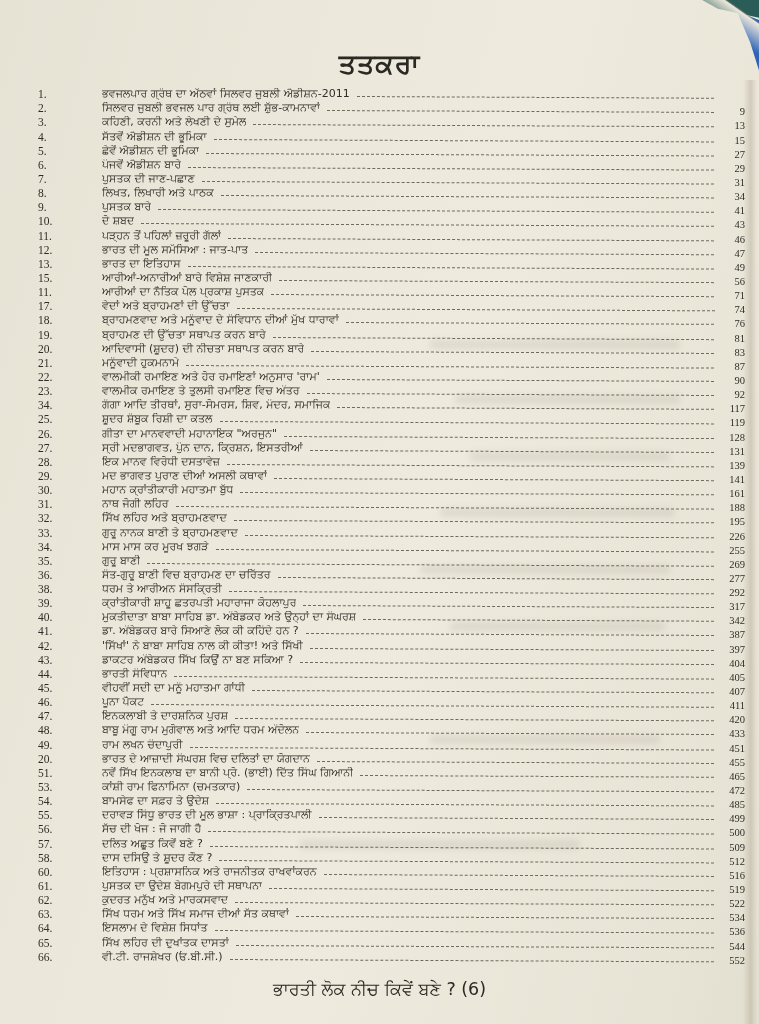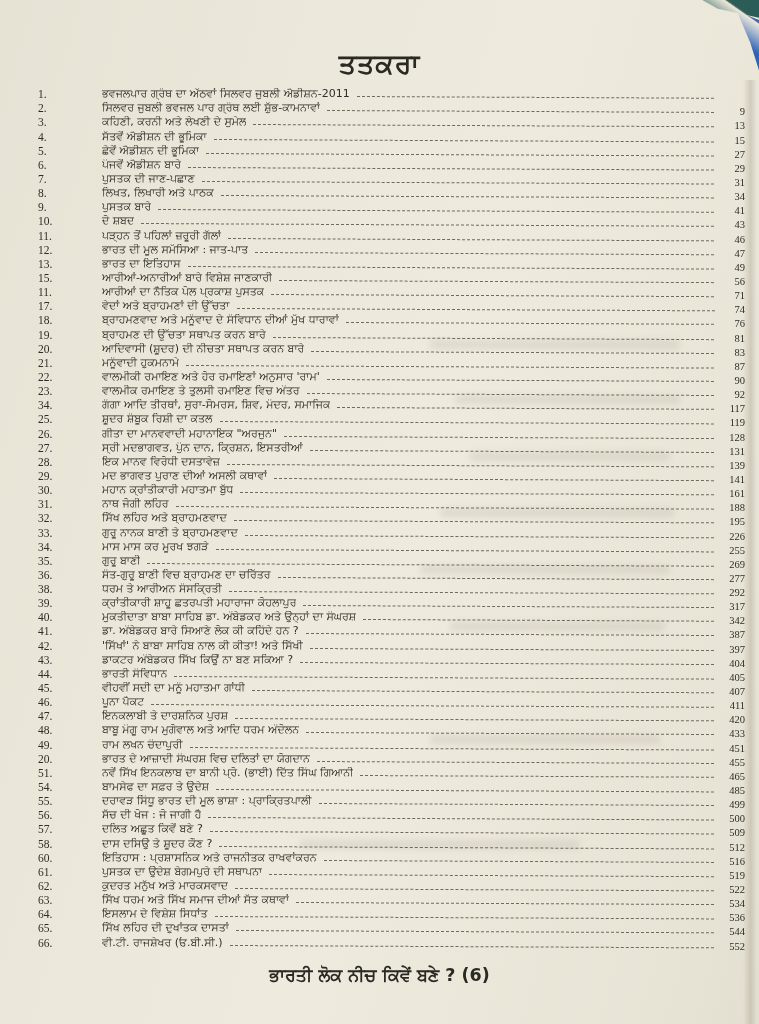--- a/index.html
+++ b/index.html
@@ -63,21 +63,21 @@
     margin:0 5px 3px 7px;min-width:12px;
     transform:rotate(.28deg);transform-origin:left bottom;
   }
   .pg{
     flex:0 0 26px;text-align:right;
     font-family:"Liberation Serif","DejaVu Serif",serif;
     font-size:10.5px;color:#2f2d28;position:relative;top:4px;
   }
   .footer{
     margin:16px 24px 0 0;text-align:center;
-    font-size:17.5px;font-weight:bold;color:#2b2924;
+    font-size:17.5px;font-weight:normal;color:#2b2924;
   }
 </style>
 </head>
 <body>
 
 <div class="photo">
 
   <div class="corner">
     <div class="teal"></div>
     <div class="blue"></div>
@@ -435,20 +435,26 @@
     <span class="pg">455</span>
   </div>
 
   <div class="row">
     <span class="num">51.</span>
     <span class="t">ਨਵੇਂ ਸਿੱਖ ਇਨਕਲਾਬ ਦਾ ਬਾਨੀ ਪ੍ਰੋ. (ਭਾਈ) ਦਿੱਤ ਸਿੰਘ ਗਿਆਨੀ</span>
     <span class="leader"></span>
     <span class="pg">465</span>
   </div>
 
+  <div class="row">
+    <span class="num">53.</span>
+    <span class="t">ਕਾਂਸ਼ੀ ਰਾਮ ਫਿਨਾਮਿਨਾ (ਚਮਤਕਾਰ)</span>
+    <span class="leader"></span>
+    <span class="pg">472</span>
+  </div>
 
   <div class="row">
     <span class="num">54.</span>
     <span class="t">ਬਾਮਸੇਫ ਦਾ ਸਫ਼ਰ ਤੇ ਉਦੇਸ਼</span>
     <span class="leader"></span>
     <span class="pg">485</span>
   </div>
 
   <div class="row">
     <span class="num">55.</span>

